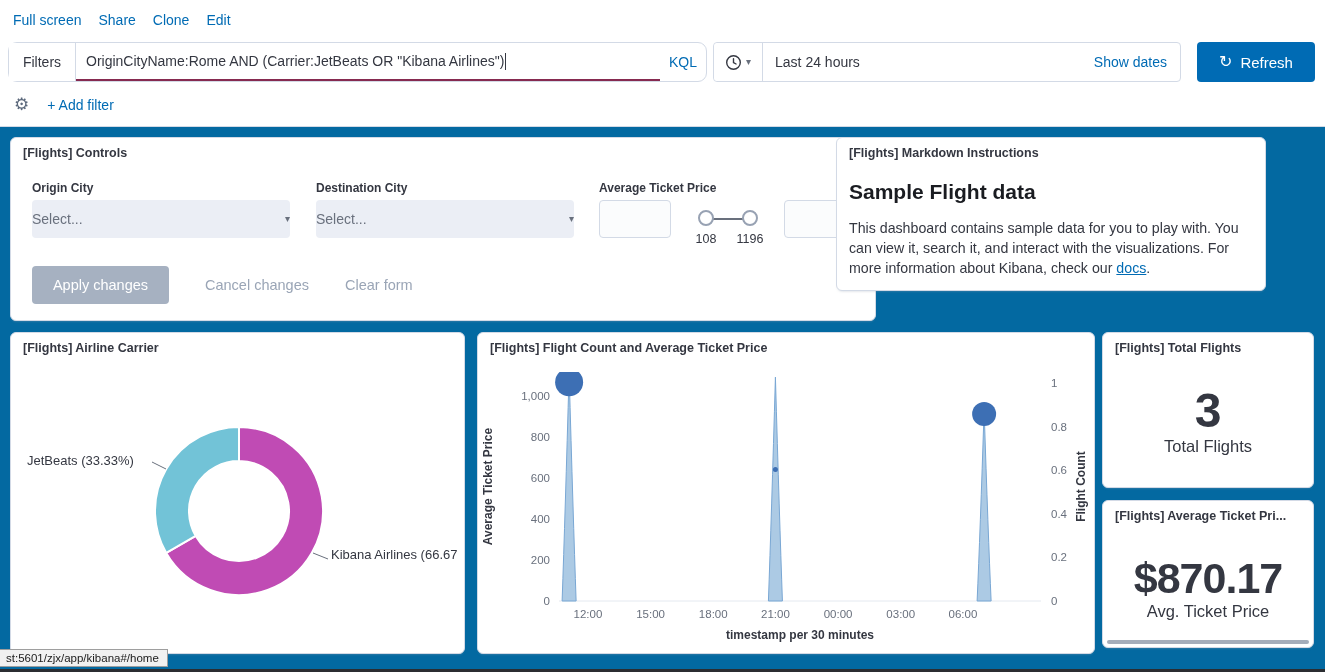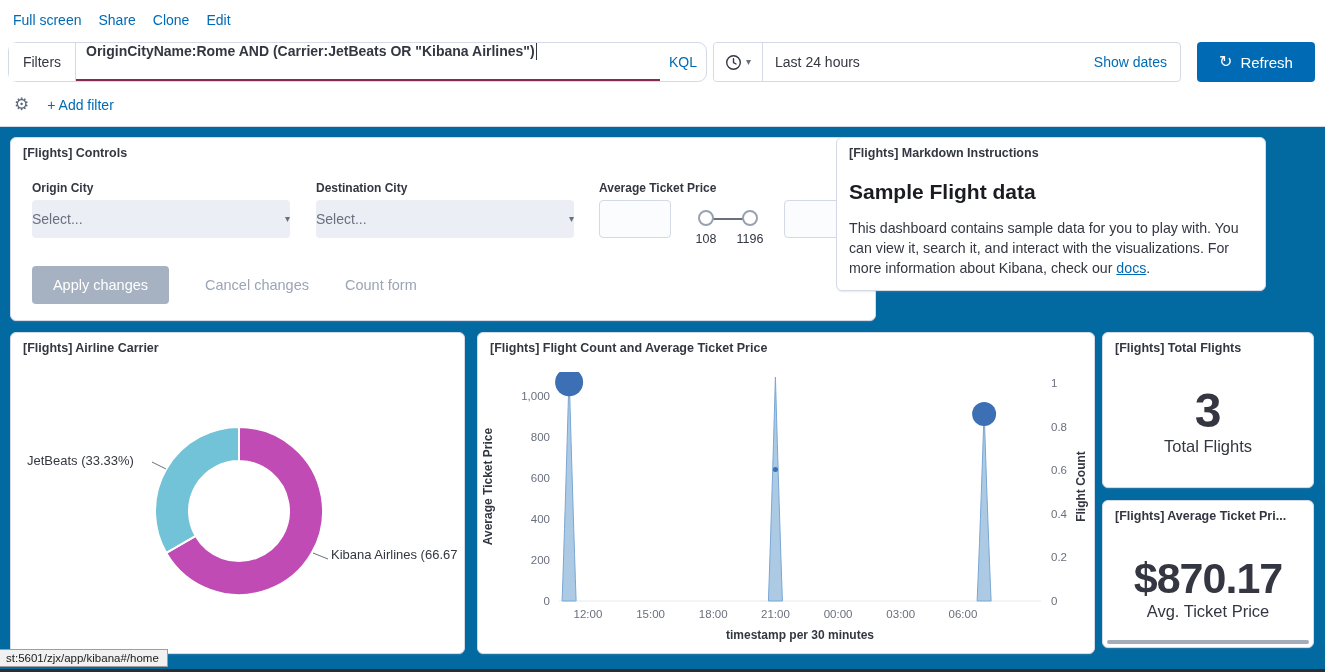--- a/index.html
+++ b/index.html
@@ -8,21 +8,21 @@
   a { text-decoration:none; cursor:pointer; }
 
   
   .header { position:absolute; top:0; left:0; right:0; height:127px; background:#fff; border-bottom:1px solid #d3dae6; z-index:2; }
   .topnav { position:absolute; top:12px; left:13px; display:flex; gap:17px; font-size:14px; }
   .topnav a { color:#006bb4; }
 
   .querybar-row { position:absolute; top:42px; left:8px; display:flex; }
   .querybar { width:699px; height:40px; display:flex; border:1px solid #d3dae6; border-radius:9px; background:#fff; margin-right:6px; }
   .filters-btn { width:67px; border:none; background:#fff; border-right:1px solid #d3dae6; font-family:inherit; font-size:14px; font-weight:500; color:#343741; border-radius:4px 0 0 4px; cursor:pointer; }
-  .query-input { flex:1; display:flex; align-items:flex-start; padding:0 10px; font-size:14px; color:#343741; border-bottom:2px solid #862a50; white-space:nowrap; overflow:hidden; cursor:text;font-weight:bold; }
+  .query-input { flex:1; display:flex; align-items:center; padding:0 10px; font-size:14px; color:#343741; border-bottom:2px solid #862a50; white-space:nowrap; overflow:hidden; cursor:text; }
   .caret { display:inline-block; width:1px; height:17px; background:#343741; margin-left:1px; }
   .kql-btn { width:46px; display:flex; align-items:center; justify-content:center; font-size:14px; color:#006bb4; cursor:pointer; }
 
   .timepicker { width:468px; height:40px; display:flex; align-items:center; border:1px solid #d3dae6; border-radius:4px; background:#fff; margin-right:16px; }
   .tp-quick { display:flex; align-items:center; gap:4px; padding:0 11px; height:100%; border-right:1px solid #d3dae6; cursor:pointer; background:#fff; border-radius:4px 0 0 4px; }
   .chevron { font-size:10px; color:#69707d; line-height:1; }
   .tp-range { padding:0 12px; font-size:14px; color:#343741; cursor:pointer; flex:1; }
   .tp-showdates { padding-right:13px; font-size:14px; color:#006bb4; }
 
   .refresh-btn { width:118px; height:40px; background:#006bb4; color:#fff; border:none; border-radius:4px; font-family:inherit; font-size:15px; font-weight:500; display:flex; align-items:center; justify-content:center; gap:8px; cursor:pointer; }
@@ -150,21 +150,21 @@
       <input class="price-input pi-min" style="">
       <div class="slider-track"></div>
       <div class="slider-handle sh-min"></div>
       <div class="slider-handle sh-max"></div>
       <div class="slider-val sv-min">108</div>
       <div class="slider-val sv-max">1196</div>
       <input class="price-input pi-max" style="">
       <div class="controls-buttons">
         <button class="apply-btn">Apply changes</button>
         <button class="ghost-btn">Cancel changes</button>
-        <button class="ghost-btn">Count form</button>
+        <button class="ghost-btn">Clear form</button>
       </div>
     </section>
 
     <section class="panel p-markdown">
       <div class="panel-title">[Flights] Markdown Instructions</div>
       <h2 class="md-heading">Sample Flight data</h2>
       <p class="md-body"><span>This dashboard contains sample data for you to play with. You can view it, search it, and interact with the visualizations. For more information about Kibana, check our </span><a>docs</a><span>.</span></p>
     </section>
 
     <section class="panel p-pie">

